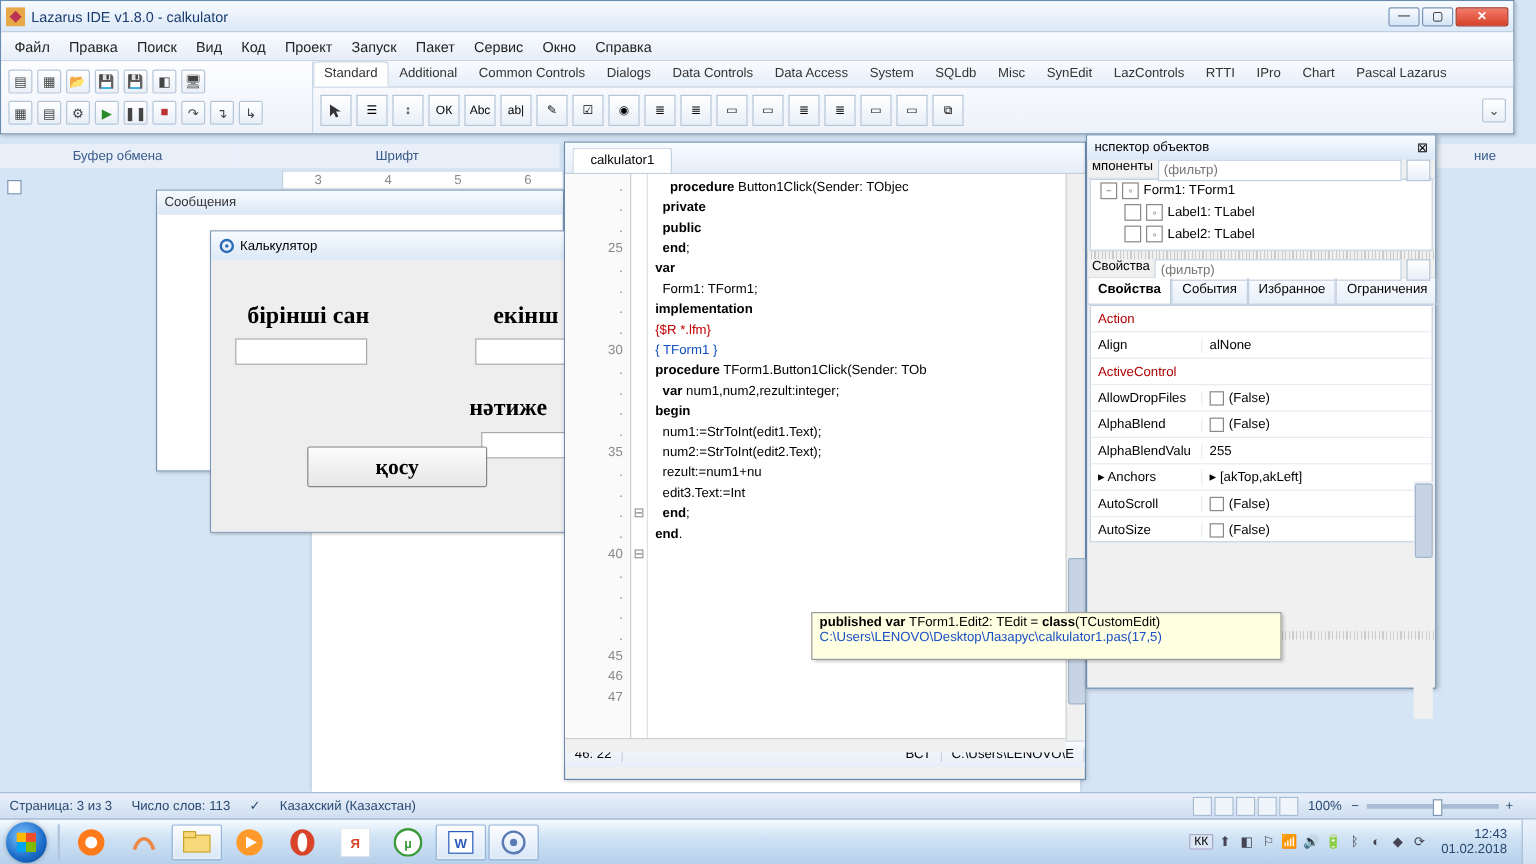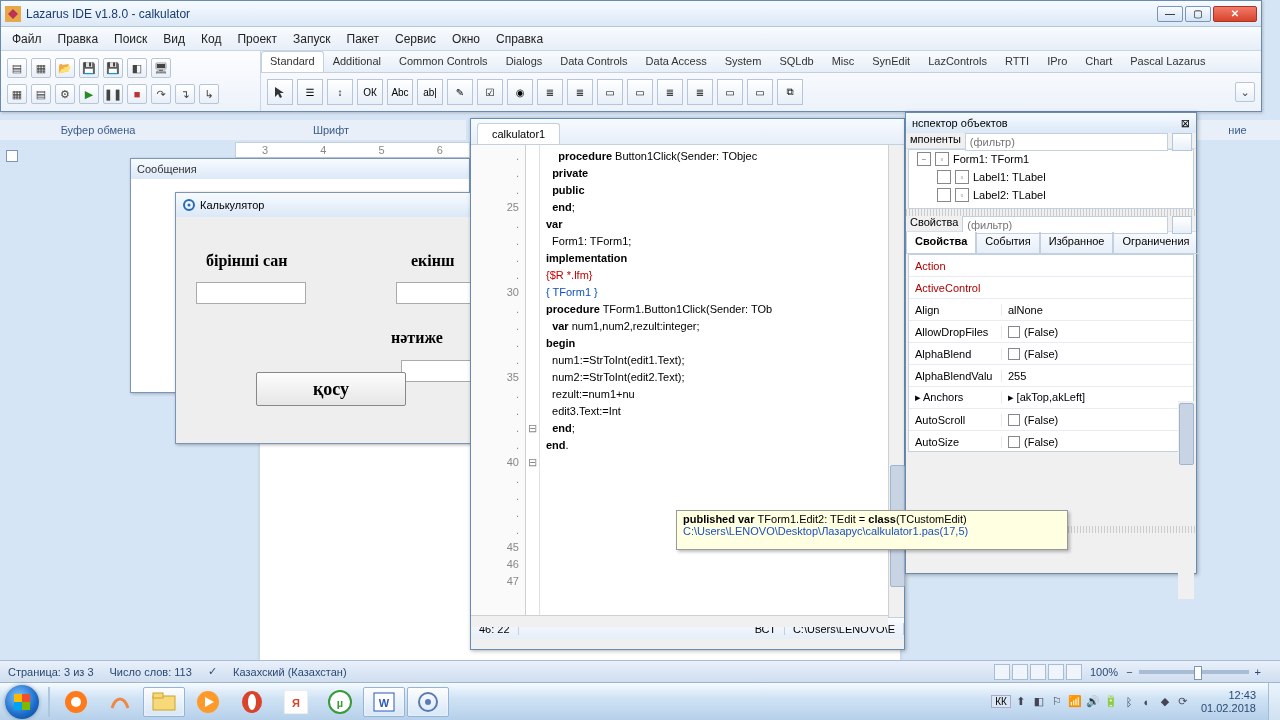--- a/index.html
+++ b/index.html
@@ -41,21 +41,21 @@
 
 
 .msg-win { position:absolute; left:130px; top:158px; width:340px; height:235px; background:#fff; border:1px solid #7a95b5; box-shadow:1px 1px 3px rgba(0,0,0,.25); }
 .msg-title { height:20px; background:linear-gradient(#f7fbff,#dbe8f7); display:flex; align-items:center; padding:0 6px; font-size:11px; color:#333; }
 
 
 .form-win { position:absolute; left:175px; top:192px; width:300px; height:252px; background:#f0f0f0; border:1px solid #7a95b5; box-shadow:1px 1px 3px rgba(0,0,0,.3); }
 .form-title { height:24px; background:linear-gradient(#f7fbff,#dbe8f7); display:flex; align-items:center; padding:0 6px; gap:4px; }
 .form-title .ic { width:14px; height:14px; }
 .form-surface { position:relative; width:100%; height:calc(100% - 24px); background:#eee; background-image:radial-gradient(#aaa 0.5px, transparent 0.5px); background-size:8px 8px; }
-.lbl { position:absolute; font-family:"Times New Roman",serif; font-size:16px; font-weight:bold; color:#000; }
+.lbl { position:absolute; font-family:"Times New Roman",serif; font-size:20px; font-weight:bold; color:#000; }
 .edit { position:absolute; width:110px; height:22px; background:#fff; border:1px solid #aaa; }
 .fbtn { position:absolute; left:80px; top:155px; width:150px; height:34px; background:linear-gradient(#fdfdfd,#e6e6e6); border:1px solid #888; border-radius:2px; font-family:"Times New Roman",serif; font-size:18px; font-weight:bold; display:flex; align-items:center; justify-content:center; }
 
 
 .src-win { position:absolute; left:470px; top:118px; width:435px; height:532px; background:#f0f0f0; border:1px solid #6a8bb0; box-shadow:1px 1px 4px rgba(0,0,0,.3); }
 .src-tabbar { height:26px; display:flex; align-items:flex-end; padding:0 6px; border-bottom:1px solid #c3d0e0; background:linear-gradient(#f7fbff,#e6eef8); }
 .src-tab { padding:4px 14px; background:#fff; border:1px solid #c3d0e0; border-bottom:none; border-radius:3px 3px 0 0; font-size:11px; }
 .src-body { display:flex; height:472px; background:#fff; font-family:Consolas,monospace; font-size:13px; }
 .gutter { width:55px; text-align:right; padding:3px 6px 0 0; color:#888; border-right:1px solid #d0d0d0; background:#fafafa; line-height:17px; white-space:pre; }
 .fold-col { width:14px; border-right:1px solid #e0e0e0; color:#888; line-height:17px; text-align:center; padding-top:3px; }
@@ -348,27 +348,27 @@
       <span class="active">Свойства</span>
       <span>События</span>
       <span>Избранное</span>
       <span>Ограничения</span>
     </div>
   <div class="prop-grid" id="prop-grid">
       <div class="prow red">
         <div class="pn">Action</div>
         <div class="pv"></div>
       </div>
+      <div class="prow">
+        <div class="pn">Align</div>
+        <div class="pv">alNone</div>
+      </div>
       <div class="prow red">
         <div class="pn">ActiveControl</div>
         <div class="pv"></div>
-      </div>
-      <div class="prow">
-        <div class="pn">Align</div>
-        <div class="pv">alNone</div>
       </div>
       <div class="prow">
         <div class="pn">AllowDropFiles</div>
         <div class="pv"><span class="chk"></span> (False)</div>
       </div>
       <div class="prow">
         <div class="pn">AlphaBlend</div>
         <div class="pv"><span class="chk"></span> (False)</div>
       </div>
       <div class="prow">

